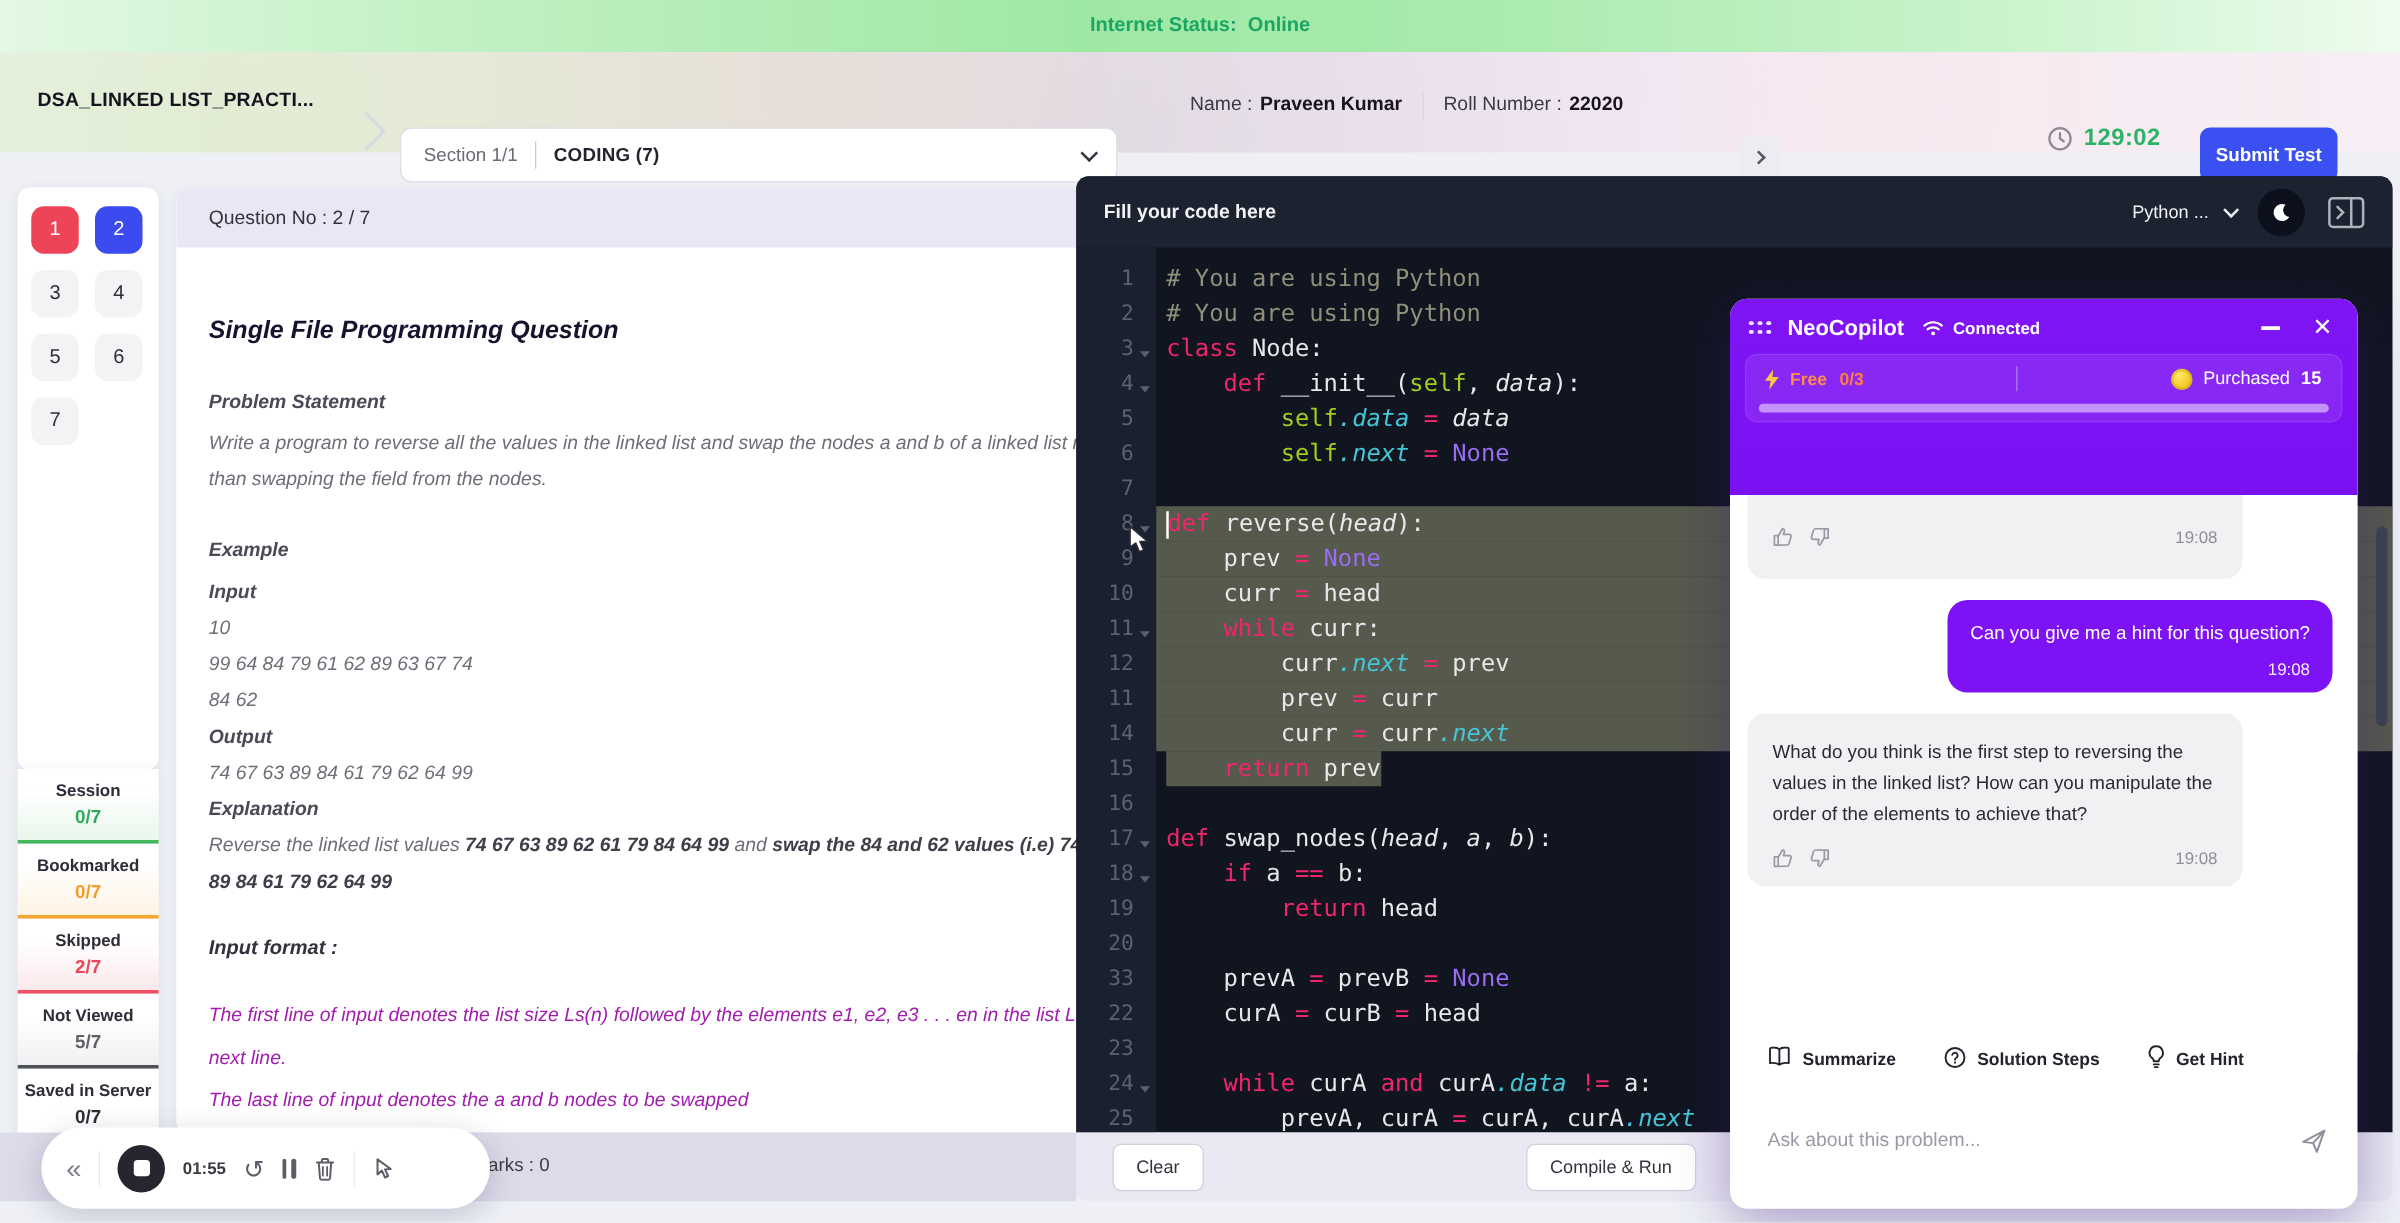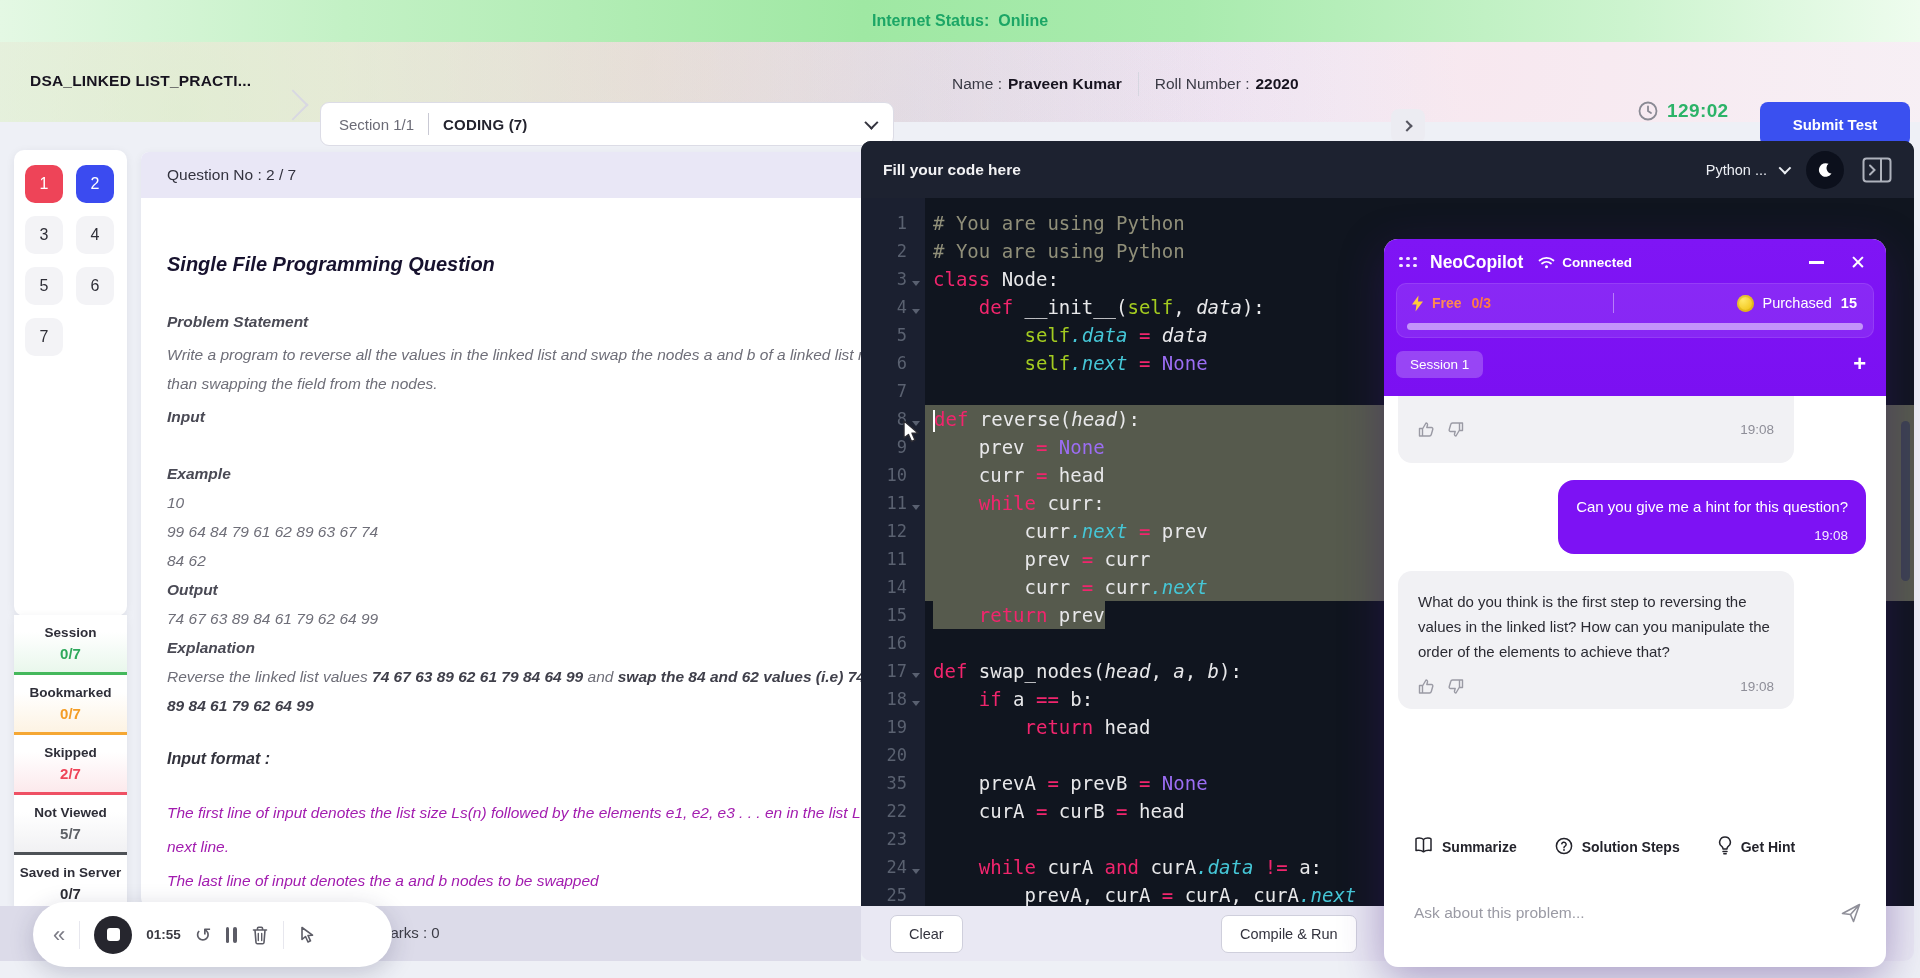--- a/index.html
+++ b/index.html
@@ -27,21 +27,21 @@
   .section-box .sec-div { width:1px; height:22px; background:#c9c9d4; margin:0 14px; }
   .section-box .sec-value { color:#23232e; font-size:15px; font-weight:bold; letter-spacing:.2px; }
   .section-box .chev-down { margin-left:auto; width:10px; height:10px; border-right:2.2px solid #33333e; border-bottom:2.2px solid #33333e; transform:rotate(45deg) translateY(-2px); }
   .who { position:absolute; left:952px; top:30px; display:flex; align-items:center; font-size:15.5px; color:#3a3a45; }
   .who b { color:#17131f; margin-left:6px; }
   .who .vdiv { width:1px; height:24px; background:#d6d6e0; margin:0 16px; }
   .next-q-btn { position:absolute; left:1391px; top:67px; width:34px; height:34px; background:#ececf2; border-radius:8px; display:flex; align-items:center; justify-content:center; cursor:pointer; }
   .next-q-btn i { width:8px; height:8px; border-right:2px solid #55555f; border-top:2px solid #55555f; transform:rotate(45deg); margin-left:-2px; }
   .timer { position:absolute; left:1637px; top:58px; display:flex; align-items:center; gap:8px; }
   .timer .t-val { color:#2cb368; font-size:19px; font-weight:bold; letter-spacing:.4px; }
-  .submit-btn { position:absolute; left:1760px; top:60px; width:150px; height:44px; background:#3a50f0; border:none; border-radius:8px; color:#fff; font-size:15px; font-weight:bold; font-family:inherit; cursor:pointer; }
+  .submit-btn { position:absolute; left:1760px; top:60px; width:110px; height:44px; background:#3a50f0; border:none; border-radius:8px; color:#fff; font-size:15px; font-weight:bold; font-family:inherit; cursor:pointer; }
 
   
   .palette { position:absolute; left:14px; top:150px; width:113px; height:466px; background:#fff; border-radius:10px; box-shadow:0 2px 10px rgba(30,30,60,.07); padding:15px 0 0 11px; }
   .pal-grid { display:flex; flex-wrap:wrap; gap:13px; width:92px; }
   .pal-btn { width:38px; height:38px; border-radius:10px; background:#f3f3f6; color:#2f2f38; font-size:16px; display:flex; align-items:center; justify-content:center; cursor:pointer; }
   .pal-btn.skipped { background:#ee4458; color:#fff; }
   .pal-btn.current { background:#3b4bf0; color:#fff; }
 
   .stats-col { position:absolute; left:14px; top:615px; width:113px; border-radius:0 0 10px 10px; overflow:hidden; box-shadow:0 2px 10px rgba(30,30,60,.07); }
   .stat-block { height:60px; text-align:center; padding-top:10px; }
@@ -234,22 +234,22 @@
     <div class="bookmark-btn">
       <svg width="14" height="18" viewBox="0 0 14 18">
           <path d="M2 1.5 h10 v15 l-5 -4 -5 4 z" fill="none" stroke="#f0a23c" stroke-width="1.8" stroke-linejoin="round"></path>
         </svg>
     </div>
   </div>
   <div class="q-body">
     <div class="q-title">Single File Programming Question</div>
     <div class="q-label">Problem Statement</div>
     <div class="q-para">Write a program to reverse all the values in the linked list and swap the nodes a and b of a linked list rather than swapping the field from the nodes.</div>
+    <div class="q-sub mt28">Example</div>
     <div class="q-sub mt4">Input</div>
-    <div class="q-sub mt28">Example</div>
     <div id="q-input-lines">
         <div class="q-line">10</div>
         <div class="q-line">99 64 84 79 61 62 89 63 67 74</div>
         <div class="q-line">84 62</div>
       </div>
     <div class="q-sub">Output</div>
     <div id="q-output-lines">
         <div class="q-line">74 67 63 89 84 61 79 62 64 99</div>
       </div>
     <div class="q-sub">Explanation</div>
@@ -385,21 +385,21 @@
       </div>
       <div class="code-row">
         <div class="gutter-cell">19</div>
         <div class="code-text"><span class="tk-plain">        </span><span class="tk-kw">return</span><span class="tk-plain"> head</span></div>
       </div>
       <div class="code-row">
         <div class="gutter-cell">20</div>
         <div class="code-text"></div>
       </div>
       <div class="code-row">
-        <div class="gutter-cell">35</div>
+        <div class="gutter-cell">33</div>
         <div class="code-text"><span class="tk-plain">    prevA </span><span class="tk-op">=</span><span class="tk-plain"> prevB </span><span class="tk-op">=</span><span class="tk-plain"> </span><span class="tk-none">None</span></div>
       </div>
       <div class="code-row">
         <div class="gutter-cell">22</div>
         <div class="code-text"><span class="tk-plain">    curA </span><span class="tk-op">=</span><span class="tk-plain"> curB </span><span class="tk-op">=</span><span class="tk-plain"> head</span></div>
       </div>
       <div class="code-row">
         <div class="gutter-cell">23</div>
         <div class="code-text"></div>
       </div>
@@ -455,24 +455,20 @@
           </svg>
         <span class="cp-free-label">Free</span>
         <span class="cp-free-val">0/3</span>
         <span class="cp-stats-div"></span>
         <span class="coin"></span>
         <span class="cp-pur-label">Purchased</span>
         <span class="cp-pur-val">15</span>
       </div>
       <div class="cp-progress"></div>
     </div>
-    <div class="cp-session-row">
-      <span class="cp-chip">Session 1</span>
-      <span class="cp-plus">+</span>
-    </div>
   </div>
   <div class="cp-chat" id="chat-messages">
       <div class="msg-bot partial">
         <div class="m-meta">
           <span class="thumb">
             <svg width="17" height="17" viewBox="0 0 17 17">
               <path d="M1.5 7.5 h3 v7.5 h-3 z M4.5 8 L8 2 a1.6 1.6 0 0 1 1.5 2 L8.8 6.5 h4.7 a1.4 1.4 0 0 1 1.3 1.8 l-1.5 5.2 a2 2 0 0 1 -1.9 1.5 H4.5" fill="none" stroke="#9a9aa4" stroke-width="1.4" stroke-linejoin="round"></path>
             </svg>
           </span>
           <span class="thumb">

